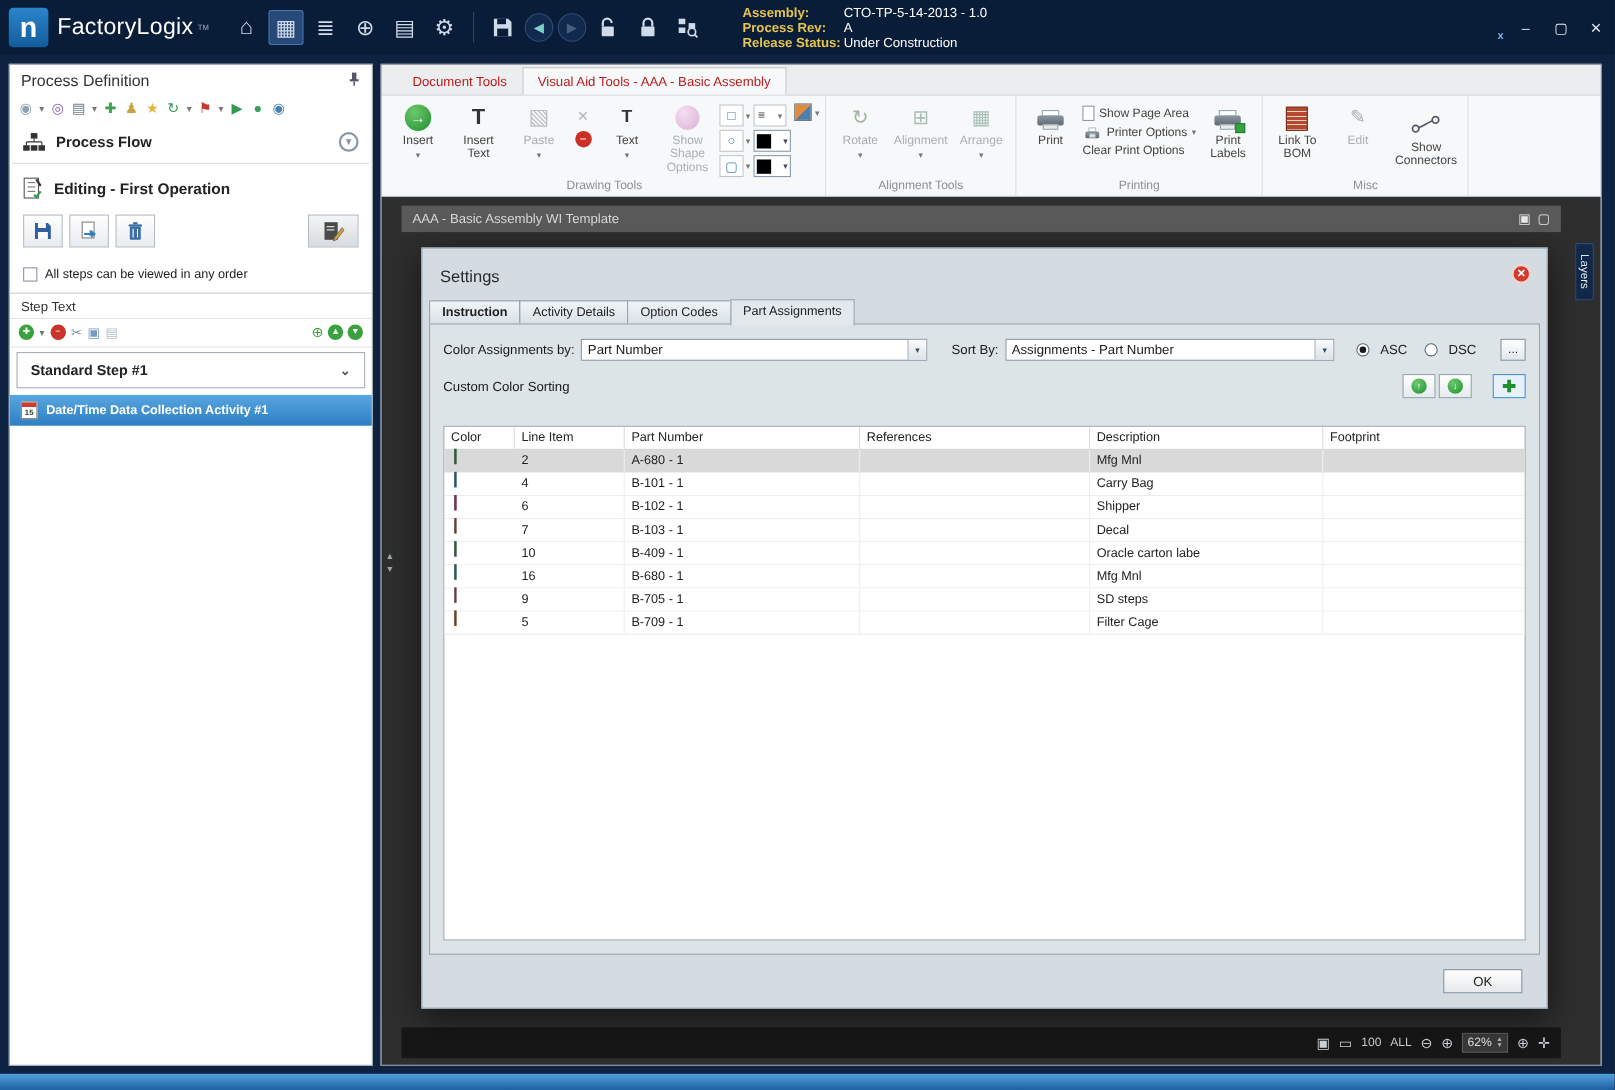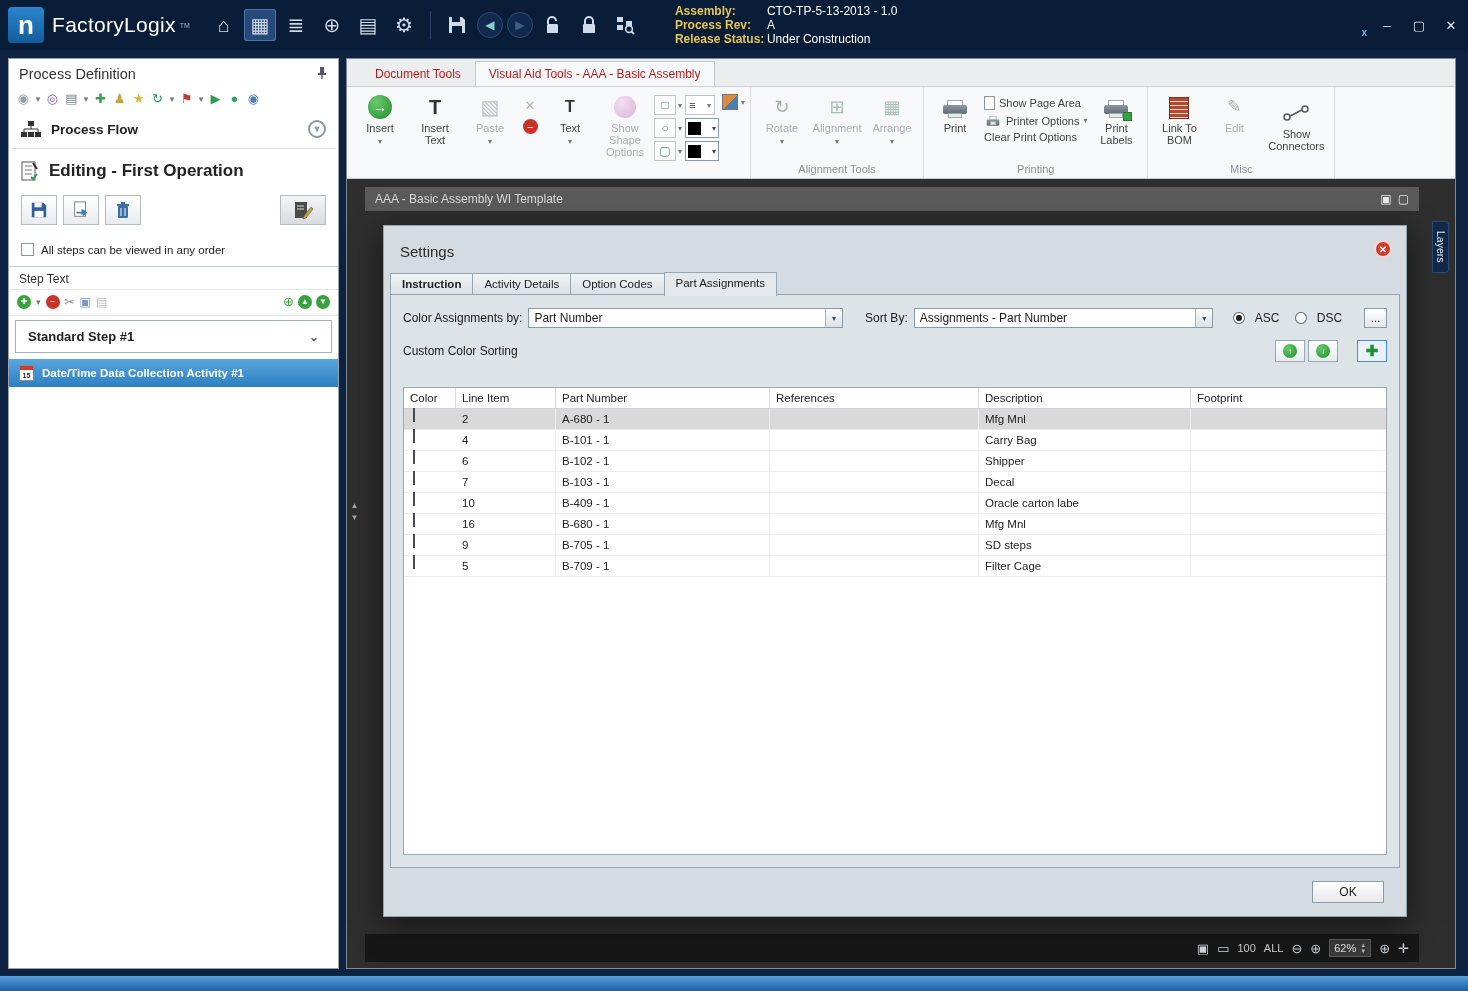--- a/index.html
+++ b/index.html
@@ -48,21 +48,21 @@
   .si:nth-child(1){color:#8fa0ae;} .si:nth-child(2){color:#777;font-size:9px;width:8px;}
   .si:nth-child(3){color:#8a5fb0;} .si:nth-child(4){color:#6f7d8a;}
   .si:nth-child(5){color:#777;font-size:9px;width:8px;} .si:nth-child(6){color:#3ba04a;}
   .si:nth-child(7){color:#caa23c;} .si:nth-child(8){color:#e0b53a;}
   .si:nth-child(9){color:#2f9a52;} .si:nth-child(10){color:#777;font-size:9px;width:8px;}
   .si:nth-child(11){color:#c23b32;} .si:nth-child(12){color:#777;font-size:9px;width:8px;}
   .si:nth-child(13){color:#2f9a52;} .si:nth-child(14){color:#35a060;} .si:nth-child(15){color:#4a7fae;}
   .pf-row { display:flex; align-items:center; gap:10px; padding:8px 12px 10px; font-size:13.5px; font-weight:bold; color:#222; }
   .collapse-circle { margin-left:auto; width:18px; height:18px; border-radius:50%; border:2px solid #8a97a5; color:#8a97a5; font-size:9px; display:flex; align-items:center; justify-content:center; }
   .side-div { height:1px; background:#d9dde2; margin:0 2px; }
-  .edit-row { display:flex; align-items:center; gap:10px; padding:12px 12px; font-size:17px; font-weight:bold; color:#222; }
+  .edit-row { display:flex; align-items:center; gap:10px; padding:12px 12px; font-size:14px; font-weight:bold; color:#222; }
   .btn-row { display:flex; gap:6px; padding:2px 12px 10px; }
   .sq-btn { width:36px; height:30px; border:1px solid #b6bcc4; background:linear-gradient(#ffffff,#e9ebee); display:flex; align-items:center; justify-content:center; }
   .sq-btn.big-edit { margin-left:auto; width:46px; background:linear-gradient(#f4f5f6,#d8dbdf); }
   .chk-row { display:flex; align-items:center; gap:7px; padding:8px 12px 10px; font-size:11.5px; color:#222; }
   .chk { width:13px; height:13px; border:1px solid #8a97a5; background:#fff; }
   .steplist-head { border-top:1px solid #c9ced4; border-bottom:1px solid #e2e5e9; padding:5px 10px 3px; font-size:12px; color:#333; }
   .step-toolbar { display:flex; align-items:center; gap:5px; padding:4px 8px 6px; border-bottom:1px solid #e2e5e9; font-size:12px; }
   .step-toolbar .right { margin-left:auto; display:flex; gap:4px; align-items:center; }
   .mini-circle { width:14px; height:14px; border-radius:50%; background:#3aa13f; color:#fff; font-size:8px; display:flex; align-items:center; justify-content:center; }
   .mini-red { background:#c8352b; }
@@ -150,21 +150,21 @@
   .cbtn { width:30px; height:22px; border:1px solid #9aa8b4; background:linear-gradient(#ffffff,#e6ebee); display:flex; align-items:center; justify-content:center; }
   .gc { width:14px; height:14px; border-radius:50%; background:radial-gradient(circle at 35% 30%, #6cc96c, #1f8f2f); color:#fff; font-size:8px; display:flex; align-items:center; justify-content:center; }
   .cbtn.plus { margin-left:16px; border:1px solid #4a90d6; background:#e8f1f9; }
   .cbtn.plus .gp { color:#1f8f2f; font-size:15px; font-weight:bold; }
   .dtable { position:absolute; left:12px; right:12px; top:92px; bottom:12px; background:#fff; border:1px solid #9fa9b1; font-size:11.5px; overflow:hidden; }
   .thead { display:flex; height:21px; border-bottom:1px solid #cfd4d8; }
   .th { padding:4px 6px 0; border-right:1px solid #d8dce0; color:#222; }
   .trow { display:flex; height:21px; border-bottom:1px solid #ededed; background:#fff; }
   .trow.selected { background:#d9d9d9; }
   .td { padding:4px 6px 0; border-right:1px solid #eceef0; overflow:hidden; white-space:nowrap; }
-  .c0 { width:52px; } .c1 { width:100px; } .c2 { width:214px; } .c3 { width:209px; } .c4 { width:212px; } .c5 { flex:1; border-right:none; }
+  .c0 { width:64px; } .c1 { width:100px; } .c2 { width:214px; } .c3 { width:209px; } .c4 { width:212px; } .c5 { flex:1; border-right:none; }
   .swatch { width:12px; height:12px; border:1px solid #4a4a4a; margin:3px 0 0 9px; }
   .ok-btn { position:absolute; right:22px; bottom:13px; width:72px; height:22px; border:1px solid #8a9aa8; background:linear-gradient(#fefefe,#e6e9eb); display:flex; align-items:center; justify-content:center; font-size:12px; color:#1a1a1a; }
 </style>
 </head>
 <body>
 
 <div class="titlebar">
   <div class="logo-box">
       <span>n</span>
     </div>
@@ -207,21 +207,21 @@
           <rect x="11" y="6" width="6" height="5" fill="#cfdaea"></rect>
           <circle cx="14" cy="14" r="3.4" fill="none" stroke="#cfdaea" stroke-width="1.6"></circle>
           <line x1="16.5" y1="16.5" x2="19" y2="19" stroke="#cfdaea" stroke-width="1.8"></line>
         </svg>
     </span>
   </div>
 
   <div class="asm-info">
     <div class="asm-row">
       <span class="asm-label">Assembly:</span>
-      <span class="asm-value">CTO-TP-5-13-2013 - 1.0</span>
+      <span class="asm-value">CTO-TP-5-14-2013 - 1.0</span>
     </div>
     <div class="asm-row">
       <span class="asm-label">Process Rev:</span>
       <span class="asm-value">A</span>
     </div>
     <div class="asm-row">
       <span class="asm-label">Release Status:</span>
       <span class="asm-value">Under Construction</span>
     </div>
   </div>
@@ -433,20 +433,21 @@
               <span class="ab">▾</span>
             </span>
             <span class="colorsel">
               <span class="sw"></span>
               <span class="ab">▾</span>
             </span>
           </span>
           <span class="cube"></span>
           <span class="darr" style="margin-top:8px;">▾</span>
         </div>
+        <div class="rlabel">Drawing Tools</div>
       </div>
 
       <div class="rgroup">
         <div class="rbody">
           <span class="bigbtn disabled">
             <span class="ic rot-ic">↻</span>
             <span>Rotate</span>
             <span class="darr">▾</span>
           </span>
           <span class="bigbtn disabled">

